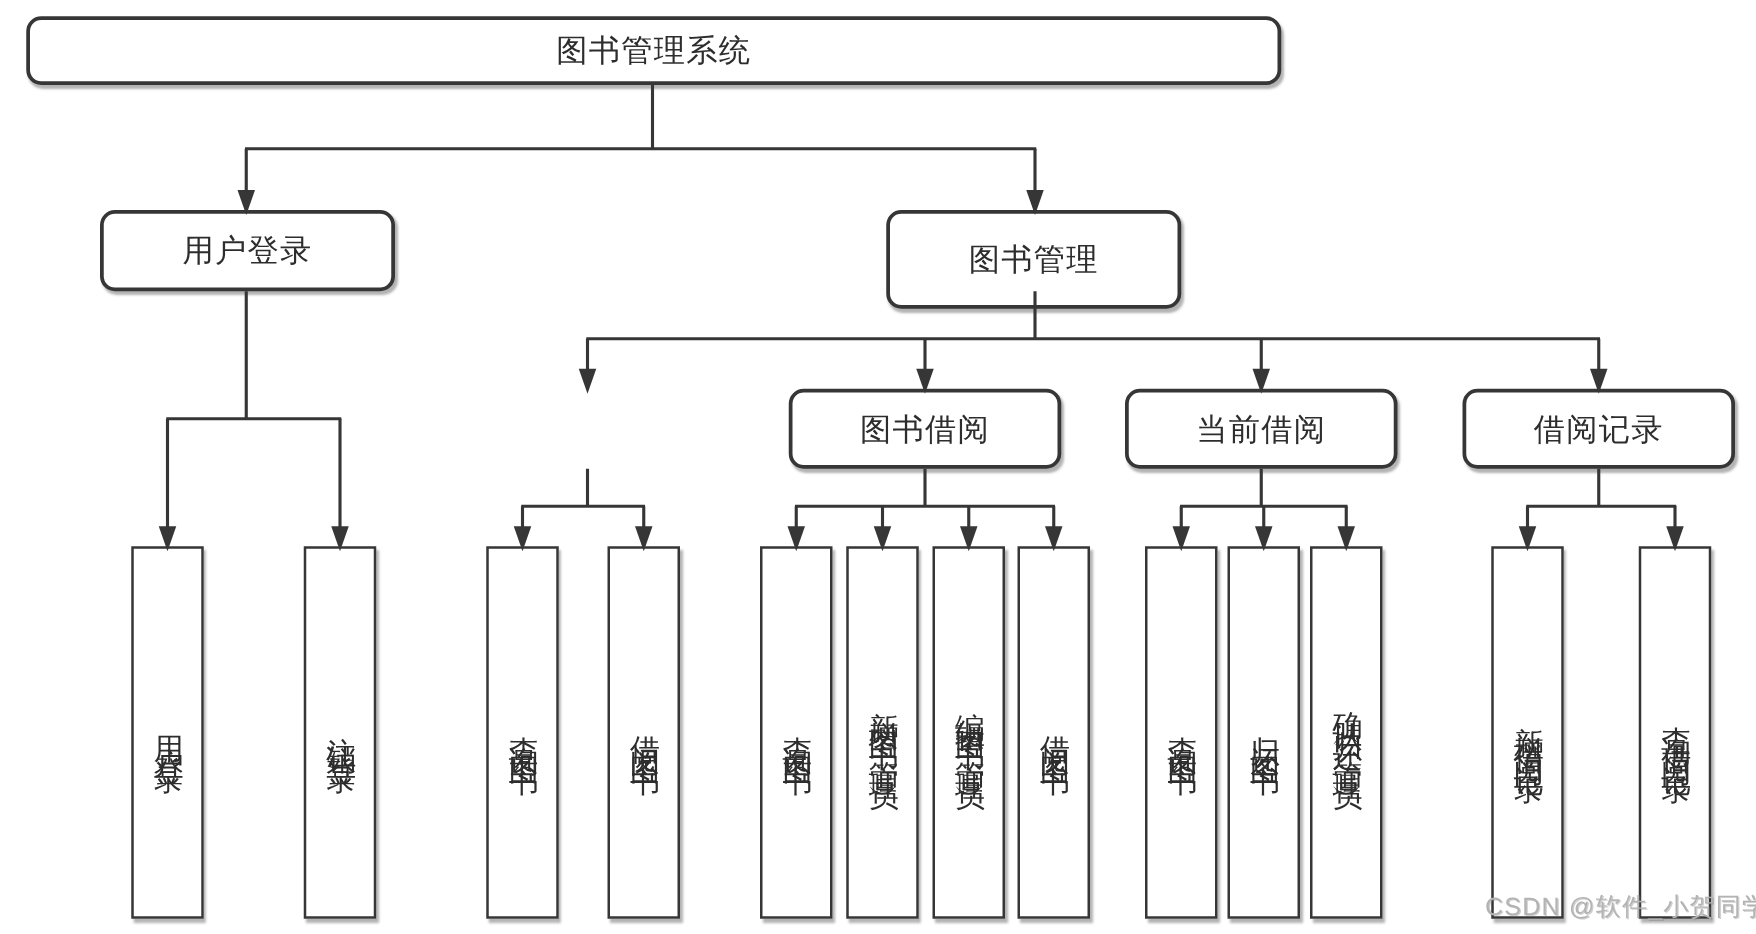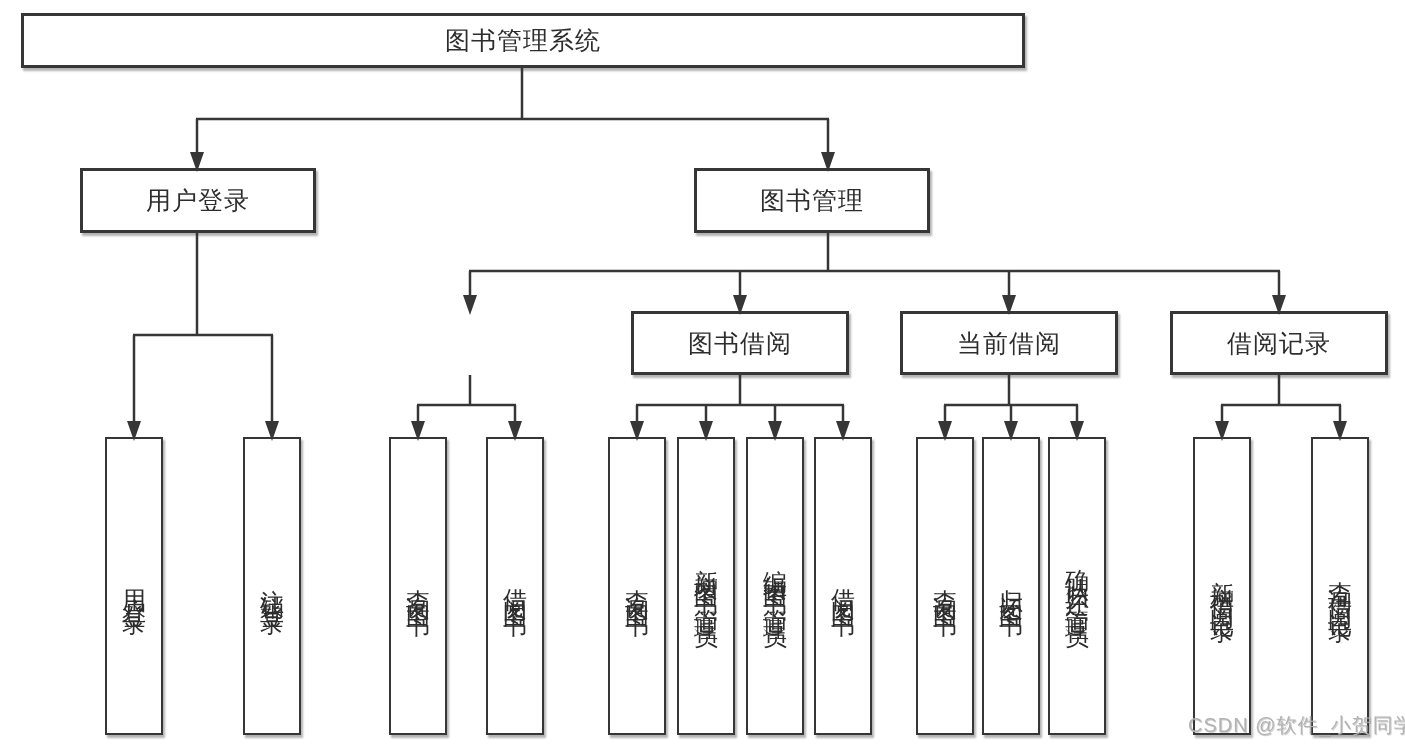--- a/index.html
+++ b/index.html
@@ -20,20 +20,21 @@
     display: flex;
     align-items: center;
     justify-content: center;
     color: #2d2d2d;
     z-index: 1;
   }
   .hbox {
     font-size: 25px;
     letter-spacing: 1px;
     white-space: nowrap;
+    border-radius: 12px;
   }
   .vbox {
     writing-mode: vertical-rl;
     text-orientation: mixed;
     font-size: 24px;
     letter-spacing: 8px;
     line-height: 1;
     width: 58px;
     height: 298px;
     top: 437px;
@@ -122,21 +123,21 @@
     <line x1="1221" y1="405" x2="1341" y2="405"></line>
     <line x1="1222" y1="405" x2="1222" y2="427"></line>
     <line x1="1340" y1="405" x2="1340" y2="427"></line>
     <polygon points="1215,421 1229,421 1222,441"></polygon>
     <polygon points="1333,421 1347,421 1340,441"></polygon>
   </svg>
 
   <div class="box hbox" style="left:21px; top:13px; width:1004px; height:55px;">图书管理系统</div>
 
   <div class="box hbox" style="left:80px; top:168px; width:236px; height:65px;">用户登录</div>
-  <div class="box hbox" style="left:694px; top:168px; width:236px; height:65px;">图书管理</div>
+  <div class="box hbox" style="left:709px; top:168px; width:236px; height:79px;">图书管理</div>
 
   <div class="box hbox" style="left:631px; top:311px; width:218px; height:64px;">图书借阅</div>
   <div class="box hbox" style="left:900px; top:311px; width:218px; height:64px;">当前借阅</div>
   <div class="box hbox" style="left:1170px; top:311px; width:218px; height:64px;">借阅记录</div>
 
   <div class="box vbox" style="left:105px;">用户登录</div>
   <div class="box vbox" style="left:243px;">注销登录</div>
 
   <div class="box vbox" style="left:389px;">查询图书</div>
   <div class="box vbox" style="left:486px;">借阅图书</div>

